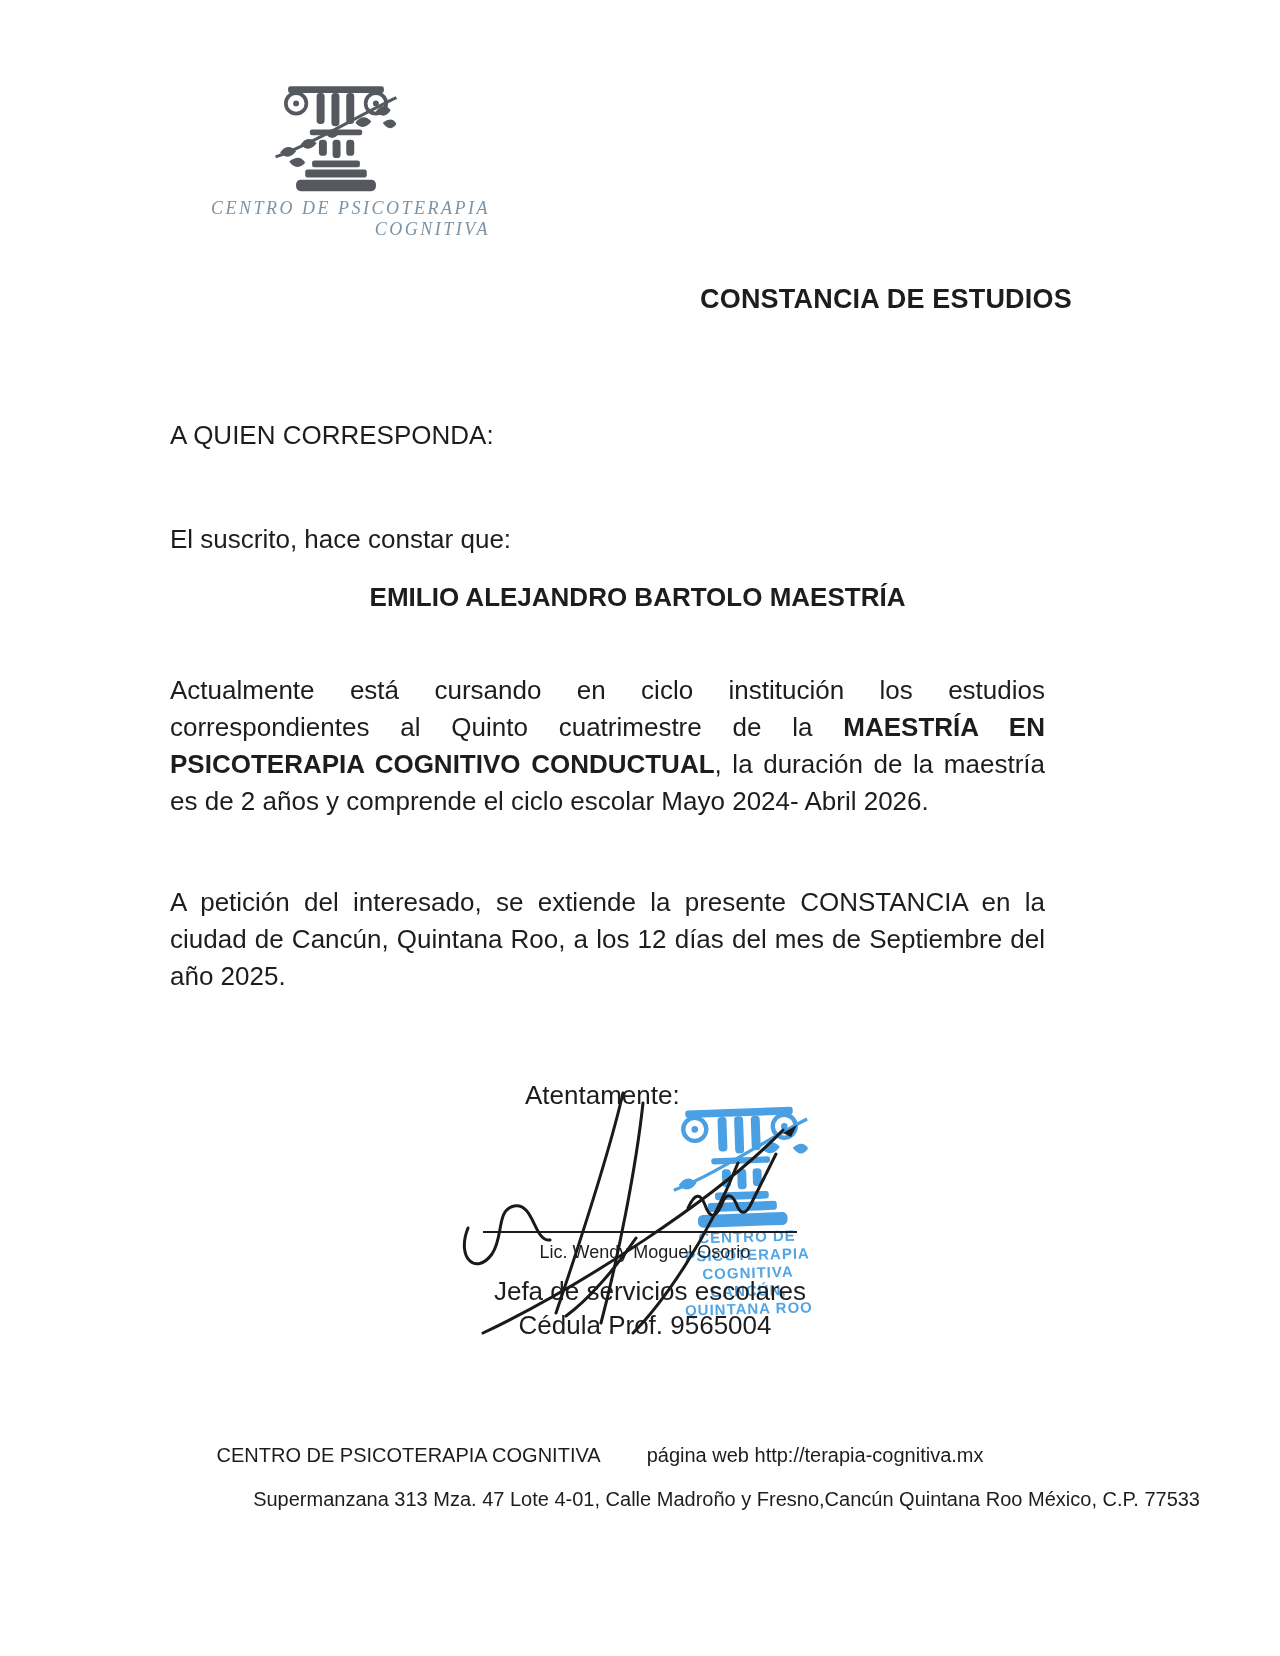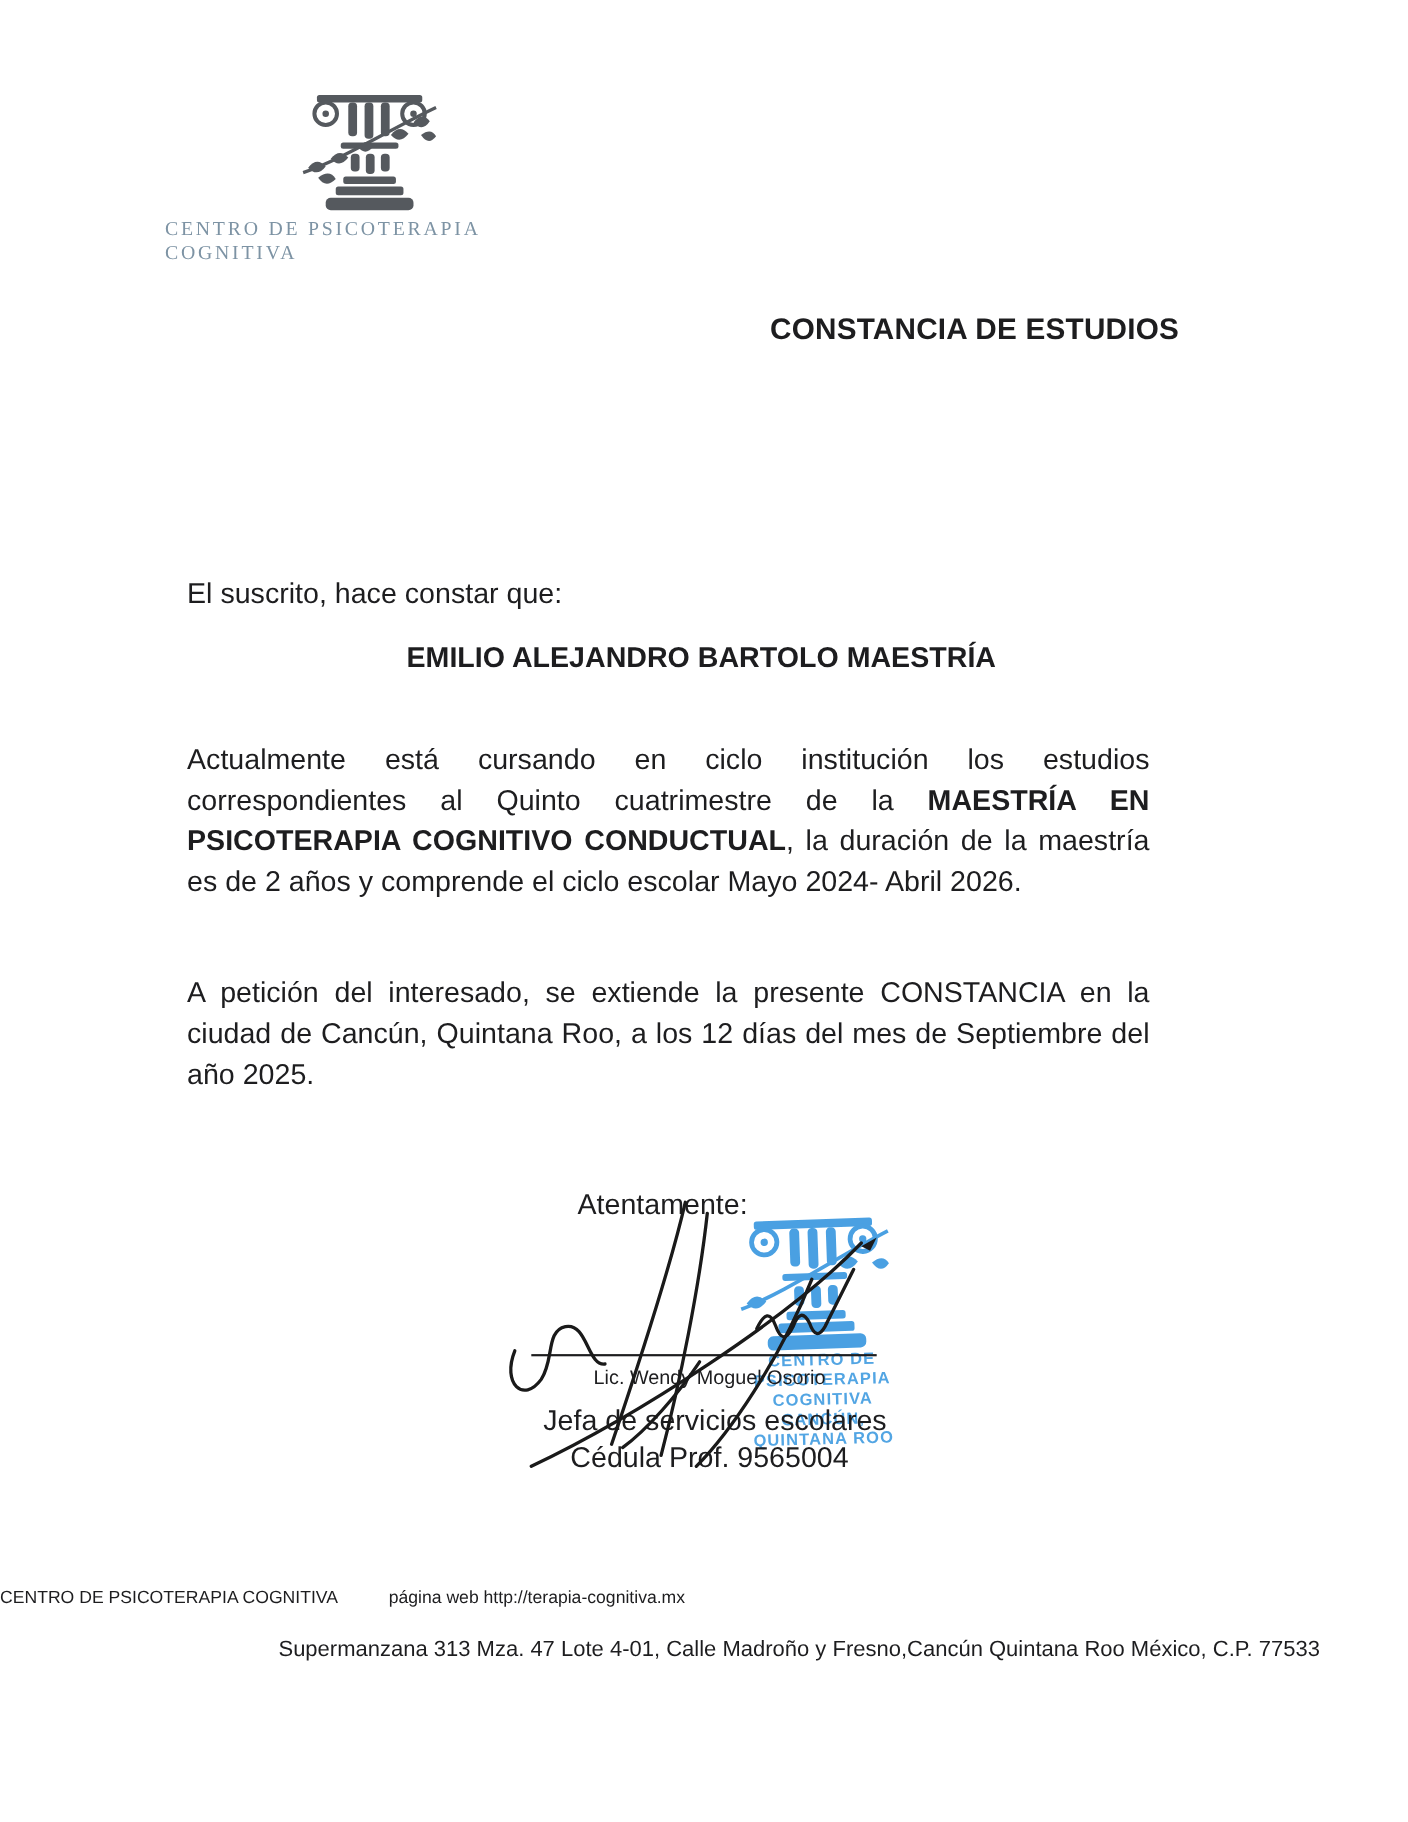--- a/index.html
+++ b/index.html
@@ -10,24 +10,24 @@
     background:#ffffff;
     font-family:"Liberation Sans", sans-serif;
     color:#1d1d1f;
     overflow:hidden;
   }
   .abs{position:absolute;}
   
   .logo-col{left:268px;top:84px;width:136px;height:114px;}
   .logo-cap{
     left:150px;top:198px;width:340px;
-    text-align:left;
+    text-align:right;
     font-family:"Liberation Serif", serif;
     font-size:18px;letter-spacing:2.5px;
-    color:#7d93a4;line-height:21px;
+    color:#7d93a4;line-height:21px;font-style:italic;
   }
   
   .doc-title{left:700px;top:284px;font-size:27px;font-weight:700;letter-spacing:.2px;}
   
   .salutation{left:170px;top:420px;font-size:26px;}
   .intro{left:170px;top:524px;font-size:26px;}
   .student-name{left:200px;top:582px;width:875px;text-align:center;font-size:26px;font-weight:700;}
   .para{left:170px;top:646px;width:875px;font-size:26px;line-height:37px;
         text-align:justify;text-align-last:left;}
   .para2{top:858px;}
@@ -38,21 +38,21 @@
     left:652px;top:1228px;width:192px;z-index:1;
     text-align:center;font-size:15px;font-weight:700;line-height:18px;
     letter-spacing:1px;color:#3b99e0;opacity:.88;transform:rotate(-1.5deg);
   }
   .sig-line{left:483px;top:1231px;width:314px;height:0;border-top:2.5px solid #1d1d1f;z-index:2;}
   .sig-name{left:445px;top:1242px;width:400px;text-align:center;font-size:18px;z-index:2;}
   .sig-role{left:450px;top:1276px;width:400px;text-align:center;font-size:26px;z-index:2;}
   .sig-lic{left:445px;top:1310px;width:400px;text-align:center;font-size:26px;z-index:2;}
   .sig-scribble{left:438px;top:1088px;width:420px;height:250px;z-index:3;}
   
-  .footer1{left:0;top:1444px;width:1200px;display:flex;gap:46px;font-size:16px;}
+  .footer1{left:0;top:1444px;width:1200px;display:flex;justify-content:center;gap:46px;font-size:20px;}
   .footer2{left:0;top:1476px;width:1200px;text-align:right;font-size:20px;margin-top:12px;}
 </style>
 </head>
 <body>
 
 <div class="page">
 
   <svg class="abs logo-col" viewBox="0 0 110 100">
     <g fill="#55595e" stroke="#55595e">
       <rect x="13" y="2" width="84" height="6" rx="2" stroke="none"></rect>
@@ -80,20 +80,21 @@
       <path d="M46,44 q6,-8 12,-1 q-6,8 -12,1" stroke="none"></path>
     </g>
   </svg>
   <div class="abs logo-cap">
     <div>CENTRO DE PSICOTERAPIA</div>
     <div>COGNITIVA</div>
   </div>
 
   <div class="abs doc-title">CONSTANCIA DE ESTUDIOS</div>
 
+  <div class="abs salutation">A QUIEN CORRESPONDA:</div>
   <div class="abs intro">El suscrito, hace constar que:</div>
   <div class="abs student-name">EMILIO ALEJANDRO BARTOLO MAESTRÍA</div>
 
   <p class="abs para"><span>Actualmente está cursando en ciclo institución los estudios correspondientes al Quinto cuatrimestre de la </span><b>MAESTRÍA EN PSICOTERAPIA COGNITIVO CONDUCTUAL</b><span>, la duración de la maestría es de 2 años y comprende el ciclo escolar Mayo 2024- Abril 2026.</span></p>
 
   <p class="abs para para2">A petición del interesado, se extiende la presente CONSTANCIA en la ciudad de Cancún, Quintana Roo, a los 12 días del mes de Septiembre del año 2025.</p>
 
   <div class="abs closing">Atentamente:</div>
 
   <svg class="abs stamp-col" viewBox="0 0 110 100">

